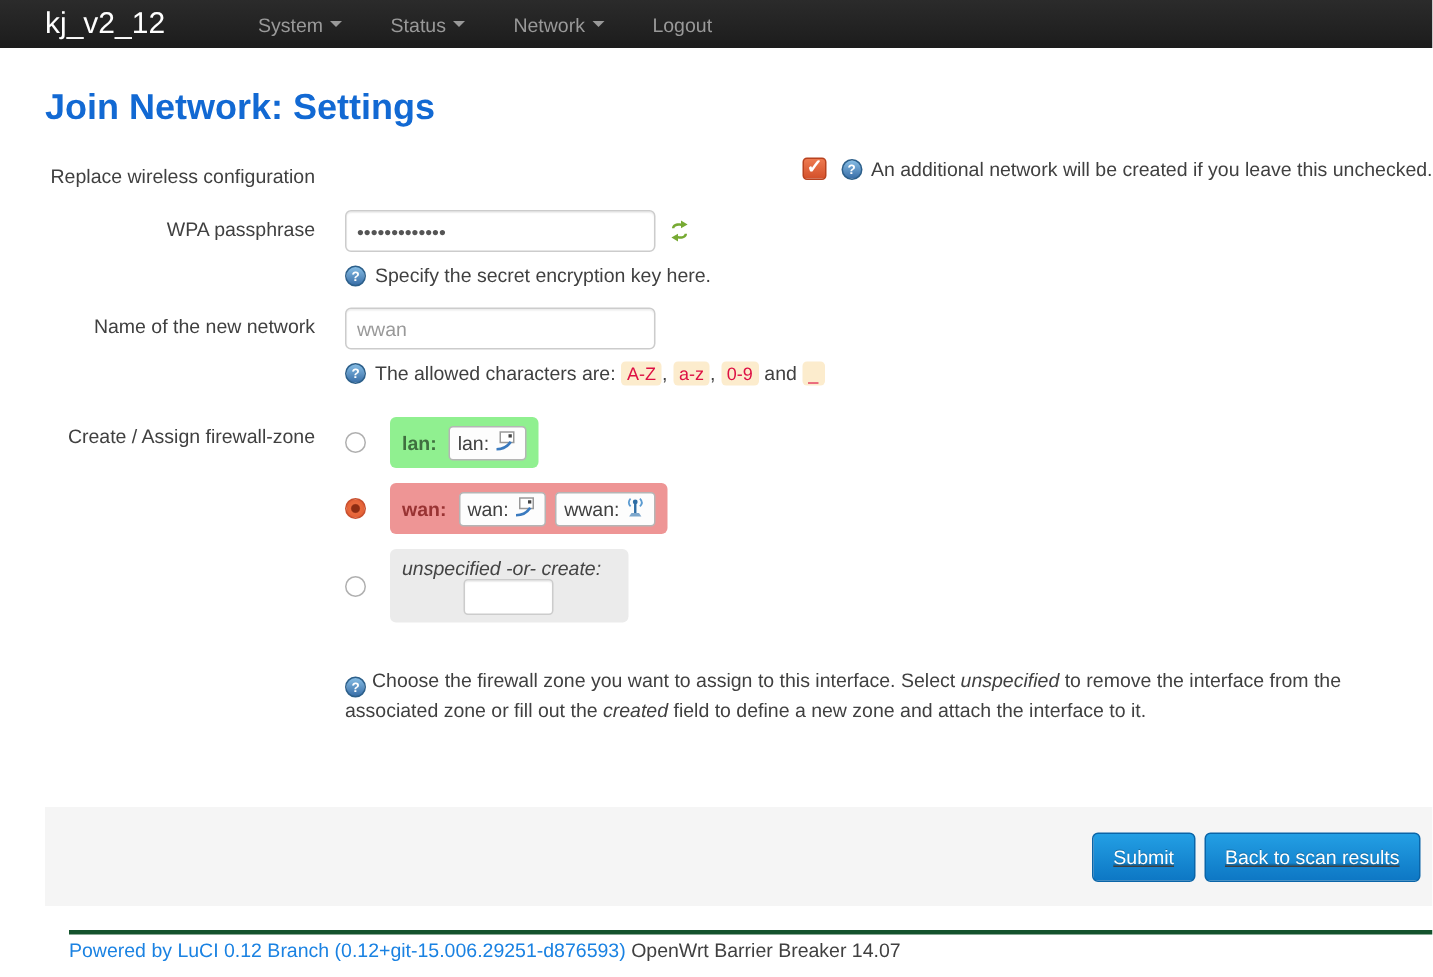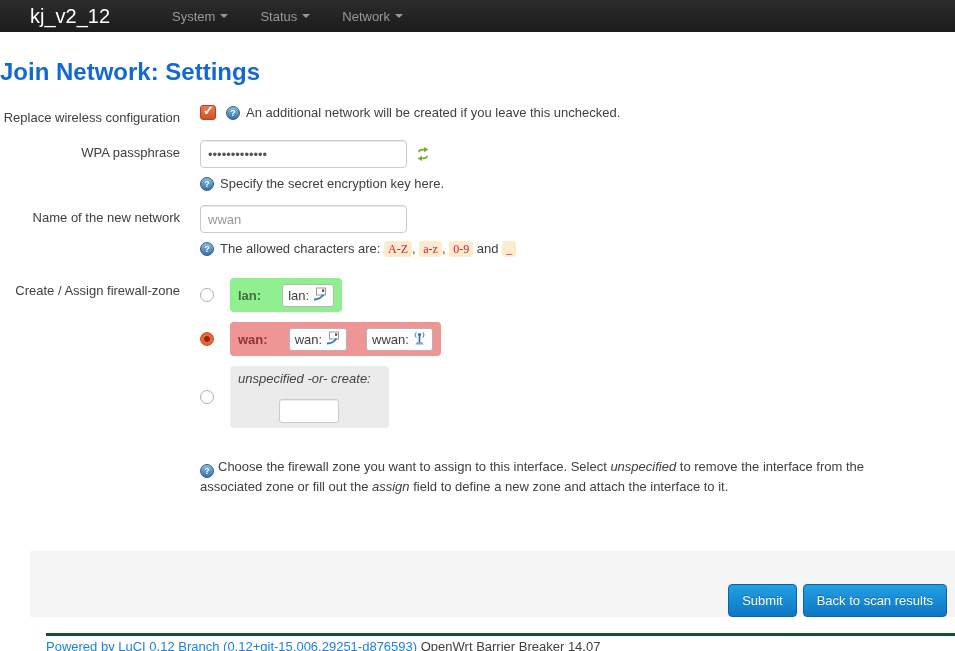--- a/index.html
+++ b/index.html
@@ -37,21 +37,21 @@
   .caret {
     display: inline-block;
     width: 0; height: 0;
     margin-left: 5px;
     border-left: 4px solid transparent;
     border-right: 4px solid transparent;
     border-top: 4px solid #999;
   }
 
   
-  .container { }
+  .container { padding-left: 30px; }
   h2.page-title {
     margin-top: 26px;
     font-size: 24px;
     font-weight: bold;
     color: #1269d3;
     line-height: 28px;
   }
 
   .form { margin-top: 19px; }
   .form-row { display: flex; align-items: flex-start; }
@@ -121,21 +121,21 @@
     color: #fff;
     font-size: 13px;
     font-weight: bold;
   }
 
   
   .reload-icon { margin-left: 8px; cursor: pointer; display: inline-flex; }
 
   
   code.allowed {
-    font-family: Liberation Serif, serif;
+    font-family: Liberation Sans, sans-serif;
     font-size: 12px;
     color: #d14;
     background: #fceccd;
     padding: 1px 4px;
     border-radius: 3px;
   }
 
   
   .zone-row { display: flex; align-items: center; margin-bottom: 10px; }
   .radio {
@@ -150,21 +150,20 @@
     border-color: #c9502f;
     background: radial-gradient(circle, #8e2c12 0%, #8e2c12 30%, #ea6a3d 40%, #dd5830 100%);
   }
   .zone-box {
     margin-left: 16px;
     display: inline-flex;
     align-items: center;
     padding: 5px 8px;
     border-radius: 4px;
     min-height: 34px;
-    gap: 13px;
   }
   .zone-box .zone-name { font-weight: bold; margin-right: 8px; }
   .zone-lan { background: #90f090; }
   .zone-lan .zone-name { color: #3f6f3f; }
   .zone-wan { background: #ee9595; }
   .zone-wan .zone-name { color: #993333; }
   .zone-unspec {
     background: #ebebeb;
     font-style: italic;
     color: #444;
@@ -199,23 +198,24 @@
   }
   .fw-help em, .zone-help em { }
 
   
   .actions-band {
     margin-top: 56px;
     margin-left: 30px;
     background: #f5f5f5;
     height: 66px;
     display: flex;
-    align-items: flex-end;
+    align-items: center;
     justify-content: flex-end;
     padding-right: 8px;
+    text-decoration: underline;
   }
   .btn {
     display: inline-block;
     padding: 8px 13px;
     font-family: "Liberation Sans", sans-serif;
     font-size: 13px;
     color: #fff;
     background: linear-gradient(#239fe4, #0d77c4);
     border: 1px solid #0a65a8;
     border-radius: 4px;
@@ -248,28 +248,31 @@
     <span class="caret"></span>
   </a>
   <a class="nav-item">
     <span>Status</span>
     <span class="caret"></span>
   </a>
   <a class="nav-item">
     <span>Network</span>
     <span class="caret"></span>
   </a>
+  <a class="nav-item">
+    <span>Logout</span>
+  </a>
 </nav>
 
 <div class="container">
   <h2 class="page-title">Join Network: Settings</h2>
 
   <div class="form">
 
-    <div class="form-row" style="margin-bottom:15px;">
+    <div class="form-row" style="margin-bottom:15px;justify-content:space-between;">
       <div class="form-label">Replace wireless configuration</div>
       <div class="form-field inline-center">
         <span class="checkbox"></span>
         <span class="help-icon"></span>
         <span>An additional network will be created if you leave this unchecked.</span>
       </div>
     </div>
 
     <div class="form-row" style="margin-bottom:13px;">
       <div class="form-label">WPA passphrase</div>
@@ -360,21 +363,21 @@
 
         <div class="zone-row">
           <span class="radio"></span>
           <span class="zone-box zone-unspec">
             <span class="zone-name">unspecified -or- create:</span>
             <input class="create-input" type="text" value="" style="">
           </span>
         </div>
 
         <div class="fw-help">
-          <span class="help-icon inline"></span><span>Choose the firewall zone you want to assign to this interface. Select </span><em>unspecified</em><span> to remove the interface from the associated zone or fill out the </span><em>assign</em><span> field to define a new zone and attach the interface to it.</span>
+          <span class="help-icon inline"></span><span>Choose the firewall zone you want to assign to this interface. Select </span><em>unspecified</em><span> to remove the interface from the associated zone or fill out the </span><em>created</em><span> field to define a new zone and attach the interface to it.</span>
         </div>
 
       </div>
     </div>
   </div>
 </div>
 
 <div class="actions-band">
   <button class="btn">Submit</button>
   <button class="btn">Back to scan results</button>

